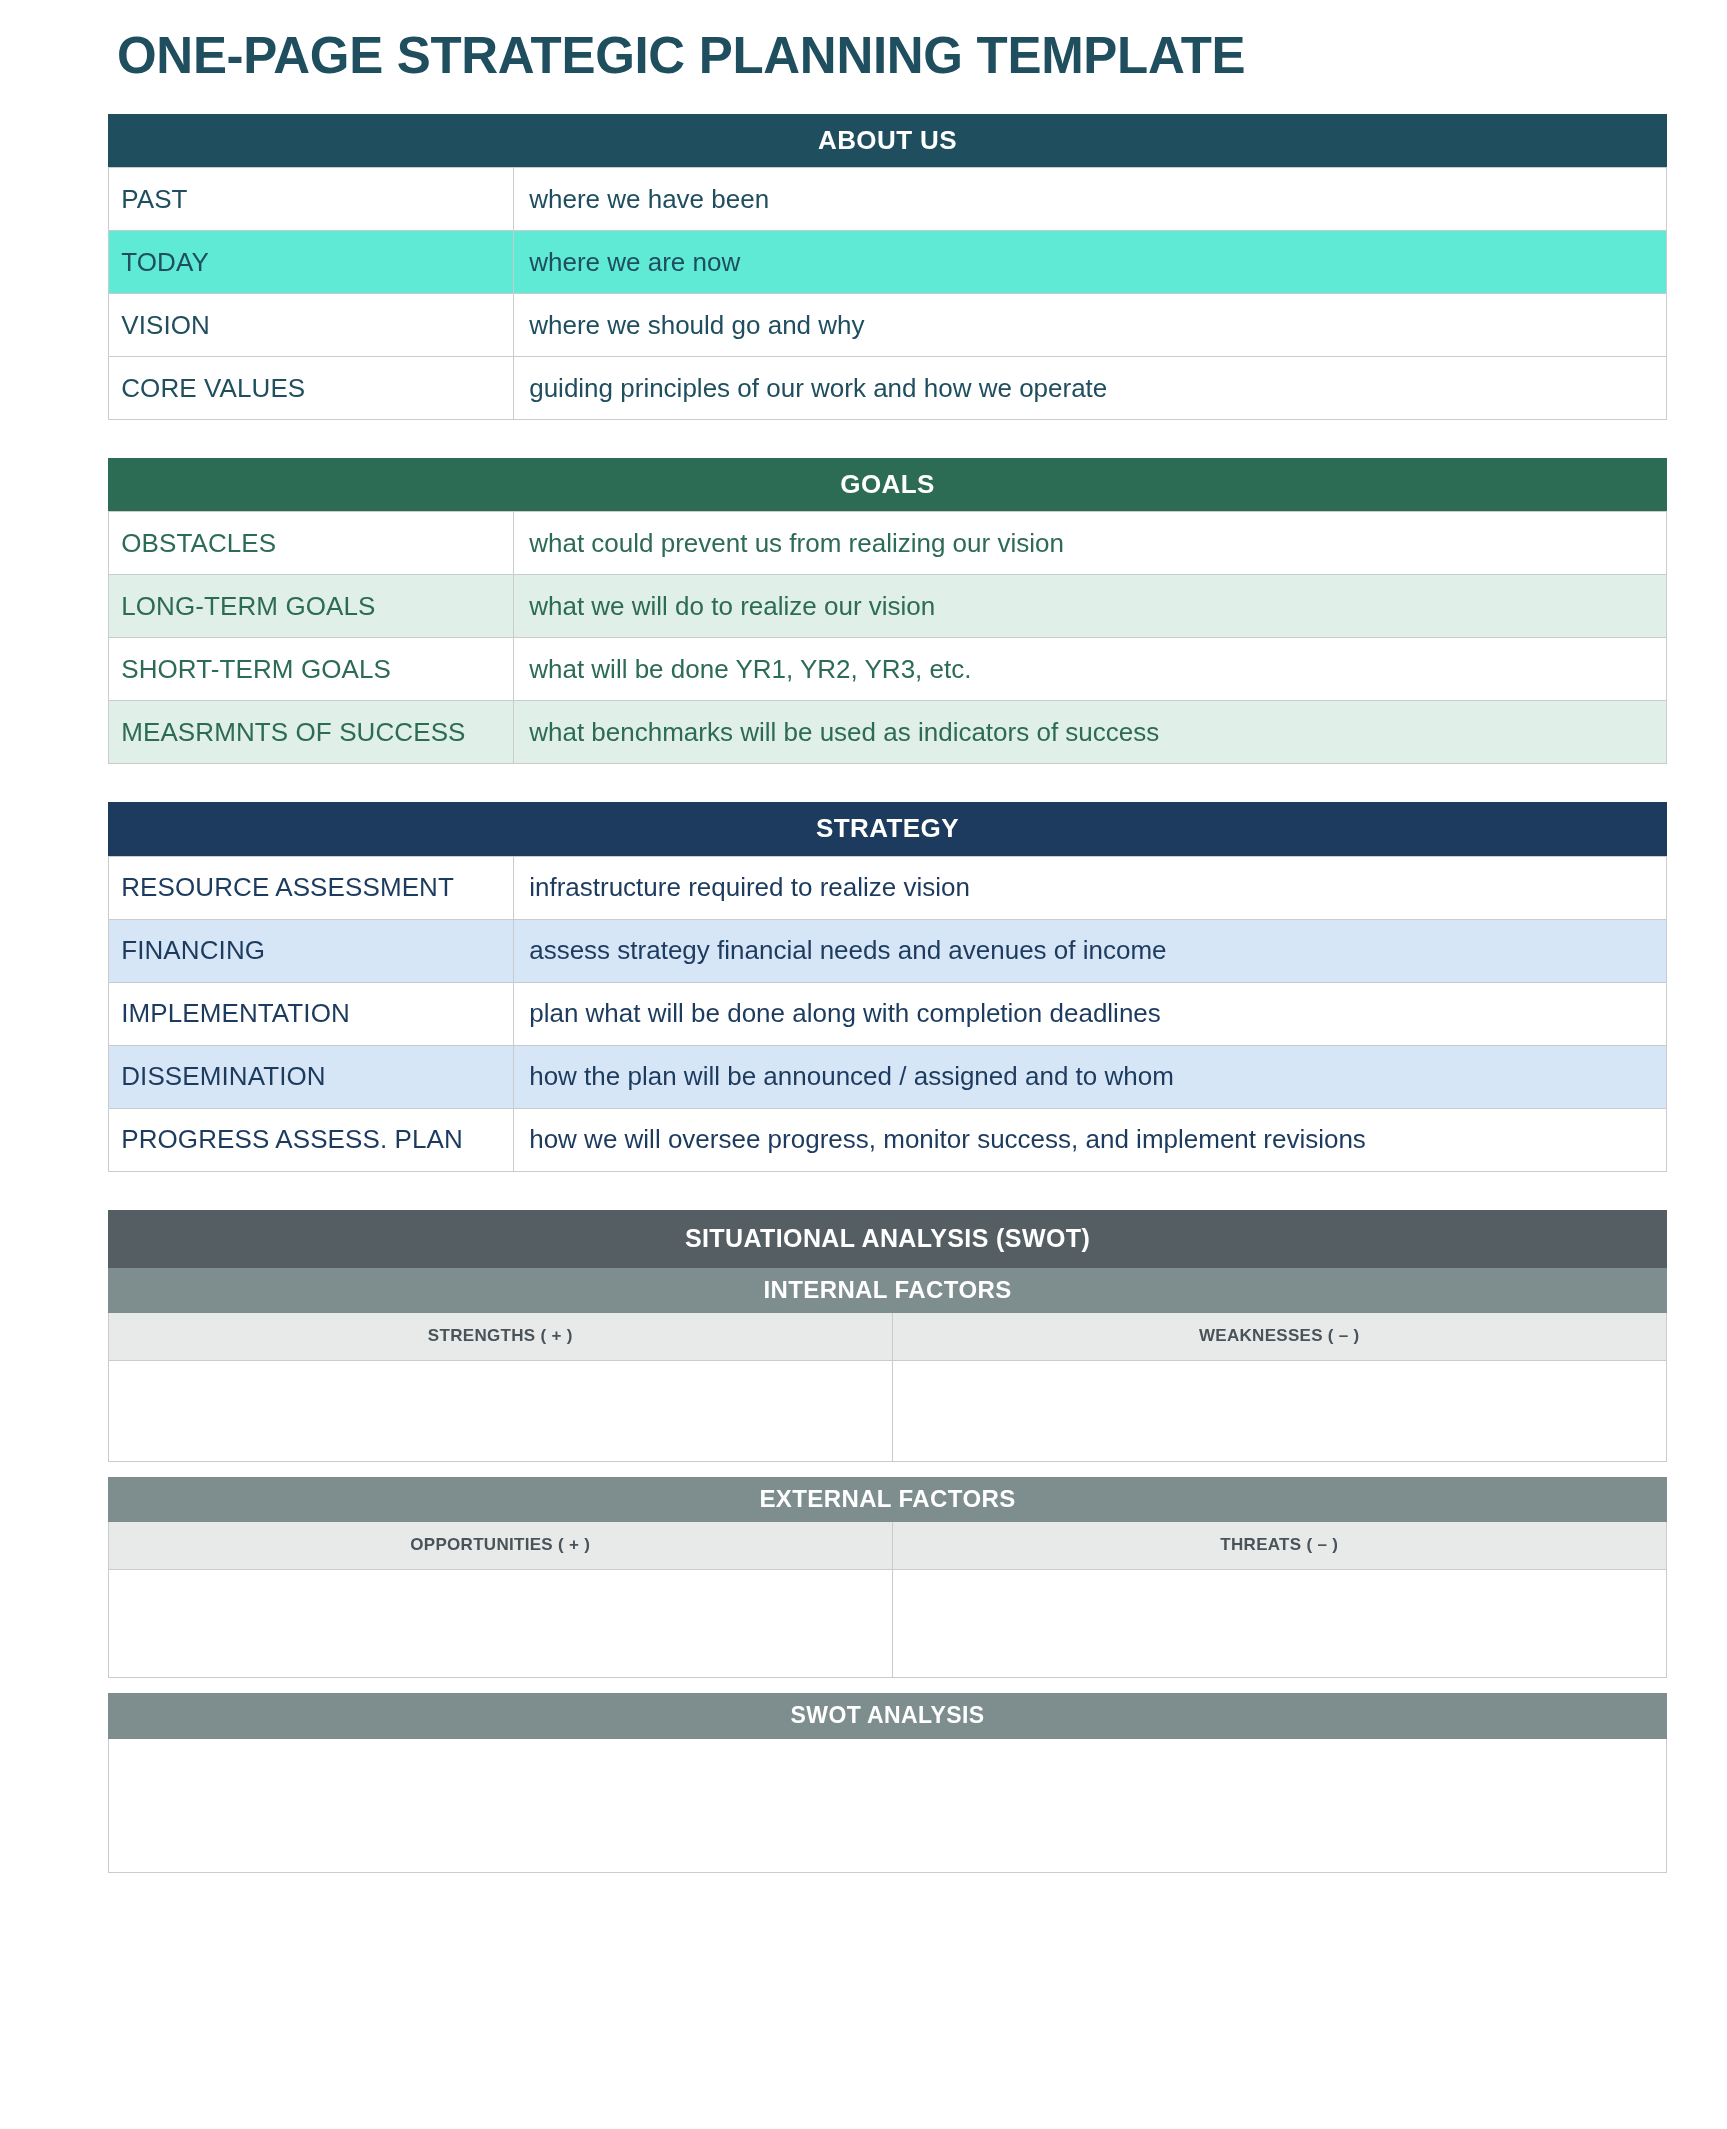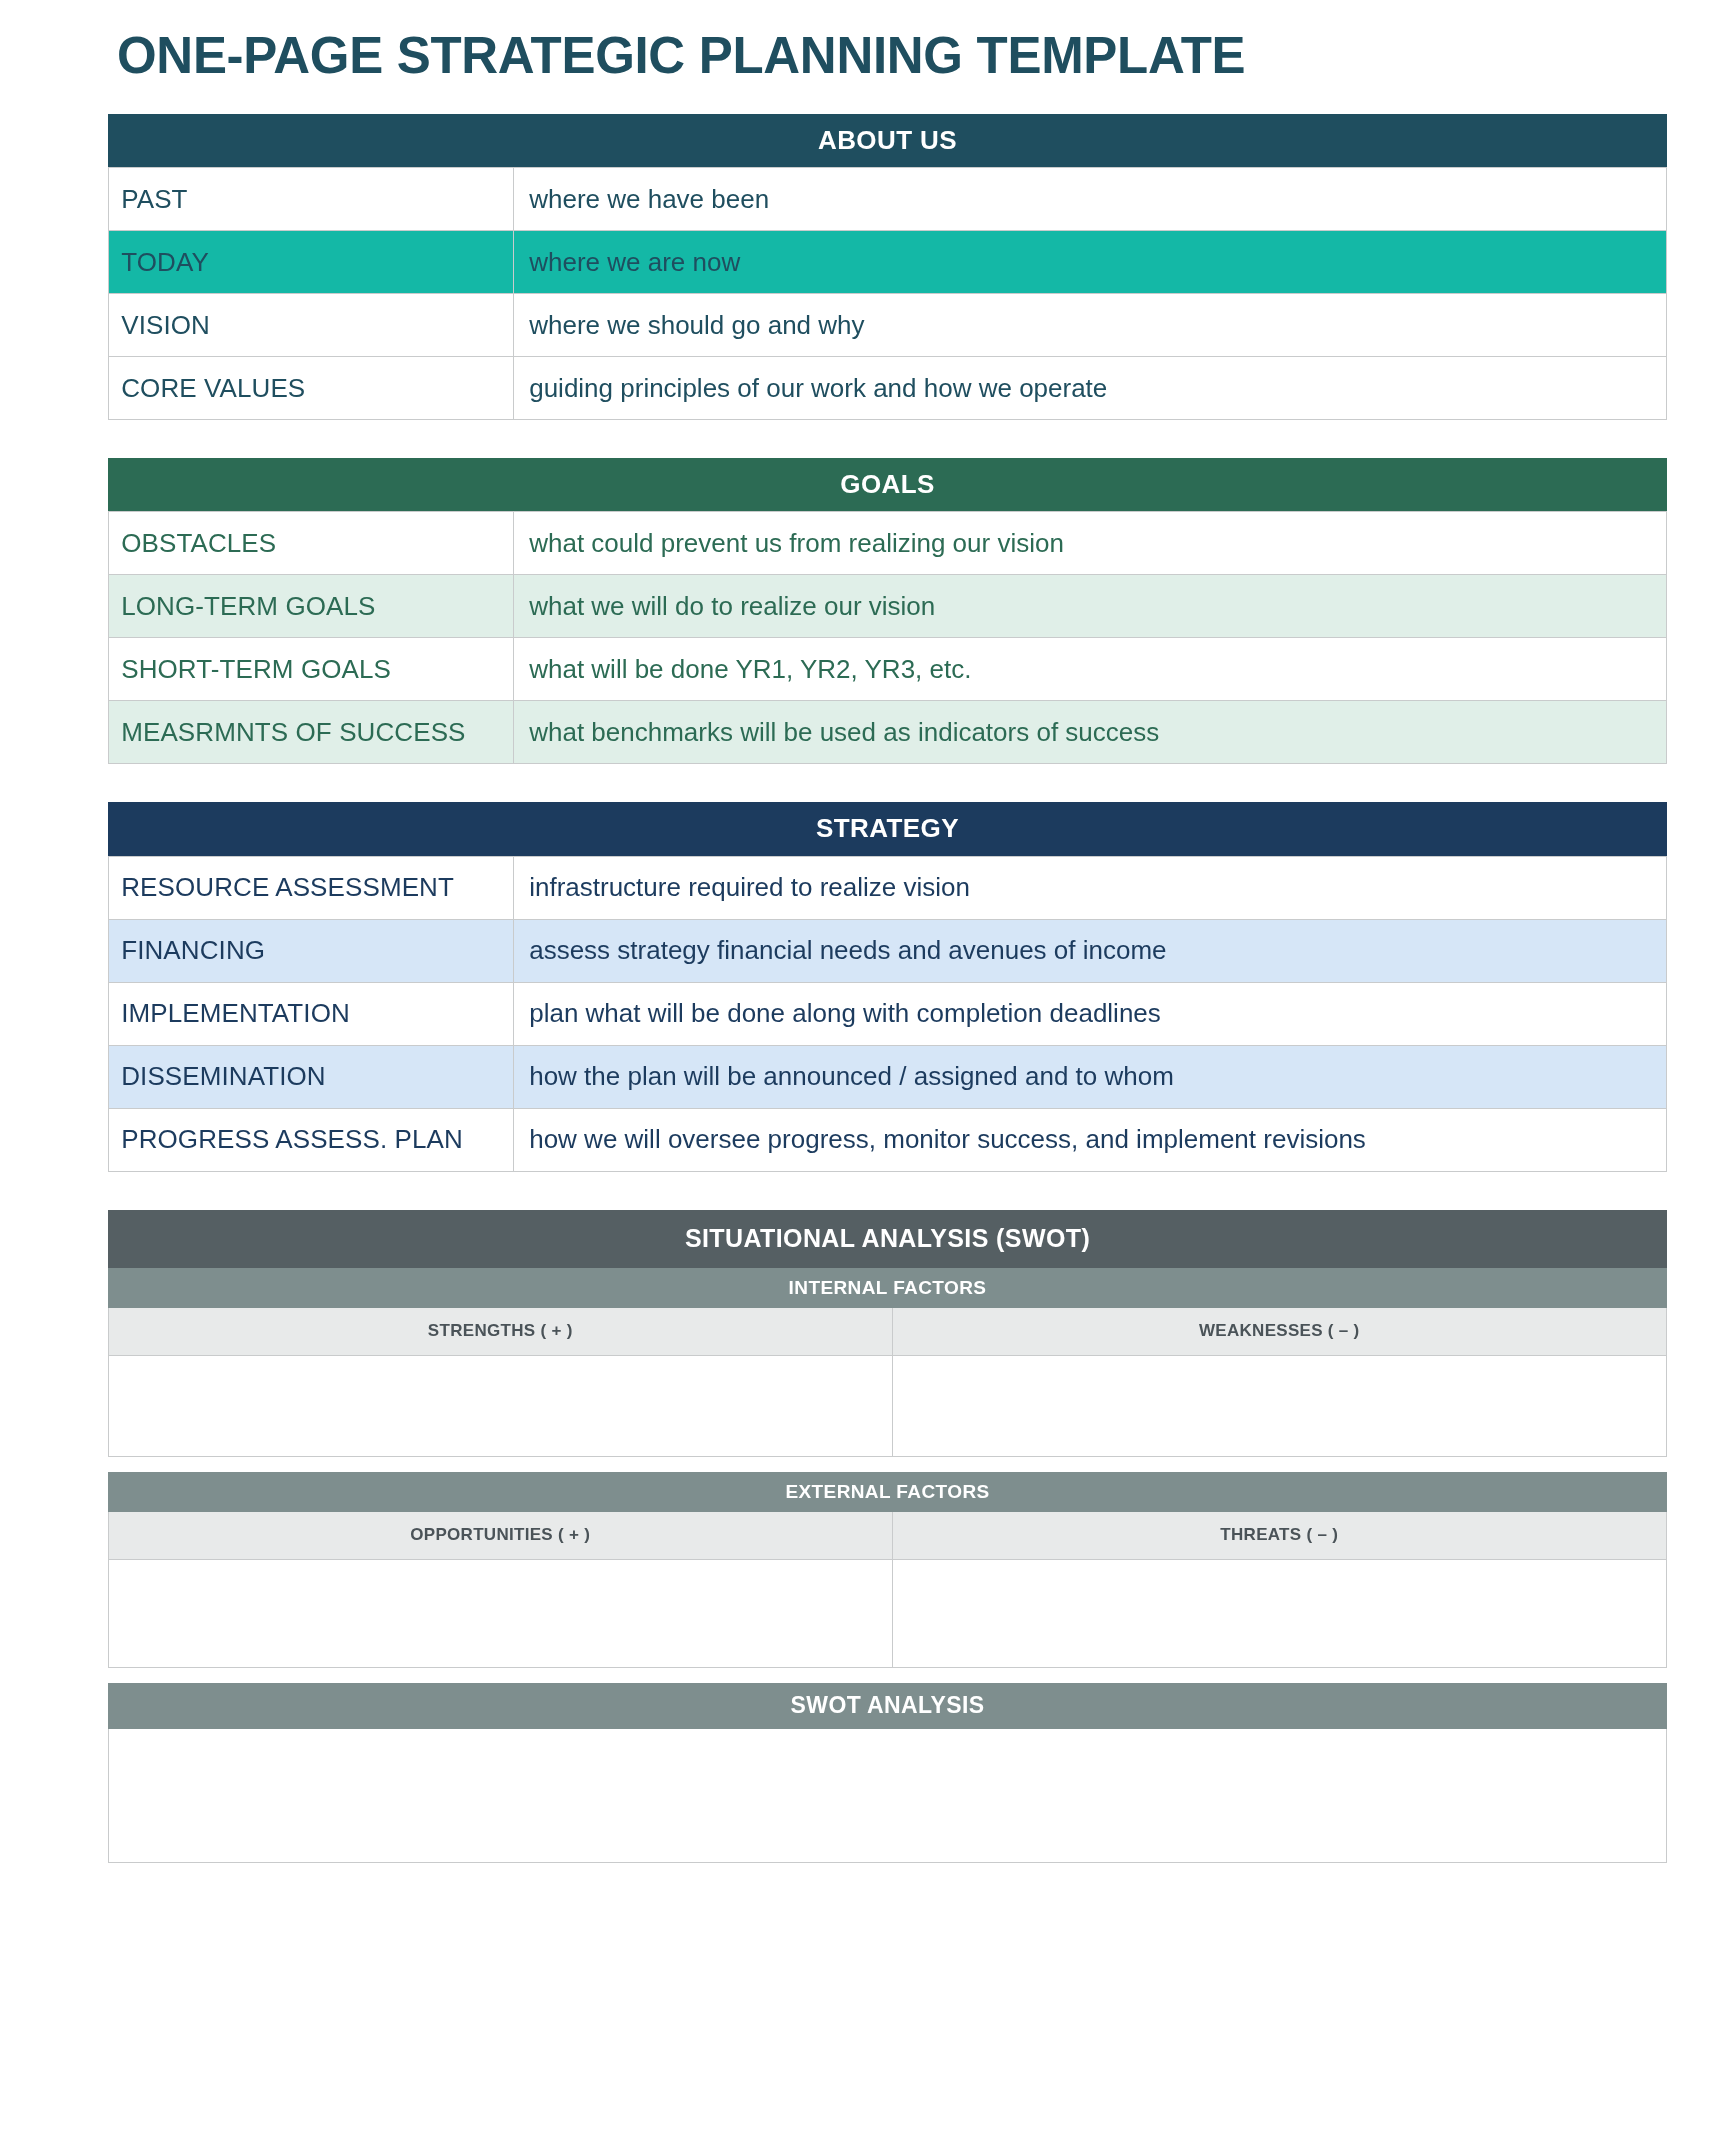--- a/index.html
+++ b/index.html
@@ -58,21 +58,21 @@
     font-size: 26px;
     letter-spacing: 0.4px;
     padding: 13px 0 14.2px 0;
     line-height: 1.0;
   }
 
   .band-about    { background: #1F4E5F; }
   .band-goals    { background: #2C6B54; }
   .band-strategy { background: #1C3B5E; }
   .band-swot     { background: #555F63; font-size: 25px; padding: 16.3px 0 17.6px; }
-  .band-sub      { background: #7E8E8E; font-size: 19px; padding: 9.5px 0 11px; }
+  .band-sub      { background: #7E8E8E; font-size: 24px; padding: 9.5px 0 11px; }
   .band-swot-analysis { background: #7E8E8E; font-size: 23px; padding: 11px 0 12.2px; }
 
   
   .rows {
     width: 100%;
     border-collapse: collapse;
     table-layout: fixed;
   }
   .rows td {
     border: 0.7px solid #c9cbcc;
@@ -85,21 +85,21 @@
     white-space: nowrap;
     overflow: hidden;
   }
   .rows td.lbl { width: 392px; letter-spacing: 0.1px; }
   .rows td.val { padding-left: 15px; }
 
   .about-txt    { color: #1F4E5F; }
   .goals-txt    { color: #2C6B54; }
   .strategy-txt { color: #1C3B5E; }
 
-  .stripe-about    { background: #14b8a6; }
+  .stripe-about    { background: #5eead4; }
   .stripe-goals    { background: #E0EFE8; }
   .stripe-strategy { background: #D6E6F7; }
 
   
   .swot-head-row {
     display: flex;
     width: 100%;
     background: #E8EAEA;
     border-left: 0.7px solid #c9cbcc;
     border-right: 0.7px solid #c9cbcc;

